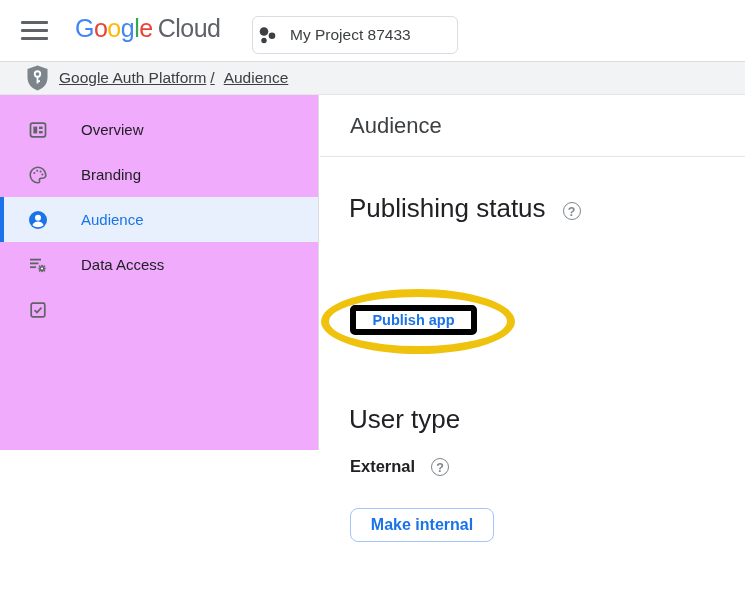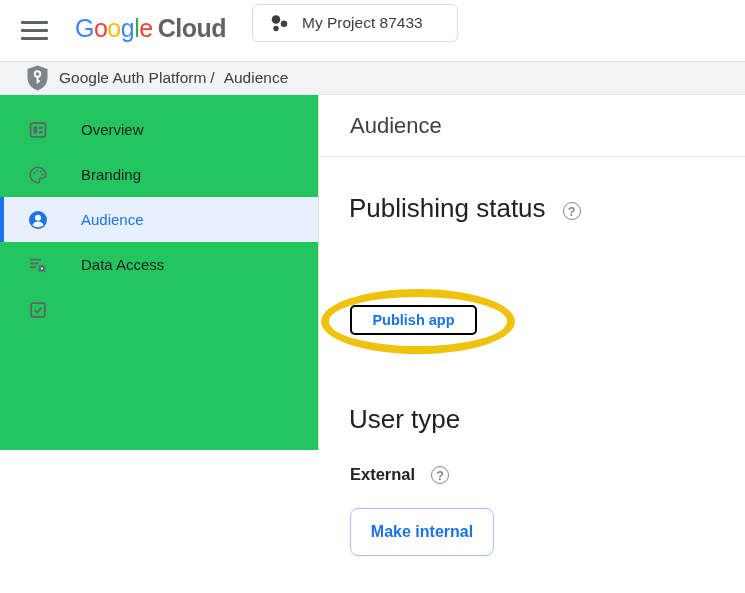--- a/index.html
+++ b/index.html
@@ -10,38 +10,38 @@
     color:#202124;
   }
   
   .topbar{position:absolute;left:0;top:0;width:745px;height:61px;background:#fff;}
   .hamburger{position:absolute;left:21px;top:21px;width:27px;height:19px;cursor:pointer;}
   .hamburger span{display:block;height:3.4px;background:#5f6368;border-radius:1px;margin-bottom:4.4px;}
   .logo{position:absolute;left:75px;top:14px;font-size:25px;letter-spacing:-0.5px;white-space:nowrap;}
   .logo .g-letters span{font-weight:500;}
   .gl0{color:#4285F4;} .gl1{color:#EA4335;} .gl2{color:#FBBC05;}
   .gl3{color:#4285F4;} .gl4{color:#34A853;} .gl5{color:#EA4335;}
-  .cloud-word{color:#5f6368;font-weight:700;margin-left:5px;margin-top:35px;}
+  .cloud-word{color:#5f6368;font-weight:400;margin-left:5px;margin-top:35px;}
   .project-btn{
-    position:absolute;left:252px;top:4px;width:206px;height:38px;
+    position:absolute;left:252px;top:16px;width:206px;height:38px;
     border:1px solid #dadce0;border-radius:6px;background:#fff;
-    display:flex;align-items:center;box-sizing:border-box;padding-left:16px;cursor:pointer;
+    display:flex;align-items:center;box-sizing:border-box;padding-left:4px;cursor:pointer;
   }
   .project-btn .label{font-size:15.5px;color:#3c4043;margin-left:12px;white-space:nowrap;}
   
   .crumbbar{
     position:absolute;left:0;top:61px;width:745px;height:34px;background:#f1f3f4;
     border-top:1px solid #dadce0;border-bottom:1px solid #e4e6e8;box-sizing:border-box;
     display:flex;align-items:center;padding-left:27px;
   }
-  .crumbbar .crumb-text{font-size:15.5px;color:#3c4043;margin-left:11px;}
+  .crumbbar .crumb-text{font-size:15.5px;color:#3c4043;margin-left:11px;text-decoration:underline;}
   .crumb-sep{color:#5f6368;margin:0 9px;}
   
   .sidebar{
-    position:absolute;left:0;top:95px;width:319px;height:355px;background:#22c55e;
+    position:absolute;left:0;top:95px;width:319px;height:355px;background:#f0abfc;
     border-right:1px solid #dadce0;box-sizing:border-box;padding-top:12px;
   }
   .side-item{
     position:relative;height:45px;display:flex;align-items:center;
     padding-left:28px;cursor:pointer;
   }
   .side-item .icon{width:20px;height:20px;flex:0 0 20px;display:flex;align-items:center;justify-content:center;}
   .side-item .lbl{margin-left:33px;font-size:15px;color:#202124;}
   .side-item.selected{background:#e8f0fe;}
   .side-item.selected::before{
@@ -53,29 +53,29 @@
   .section-heading{position:absolute;font-size:26px;color:#202124;display:flex;align-items:center;justify-content:flex-end;}
   #publishing-heading{left:349px;top:193px;}
   #usertype-heading{left:349px;top:404px;}
   .help-icon{
     display:inline-block;width:18px;height:18px;border:1.6px solid #80868b;border-radius:50%;
     color:#80868b;font-size:12.5px;font-weight:700;text-align:center;line-height:18px;
     box-sizing:border-box;margin-left:17px;cursor:pointer;flex:0 0 auto;
     position:relative;top:2px;
   }
   .status-label{position:absolute;left:350px;top:259px;font-size:15.5px;font-weight:700;color:#202124;margin-top:46px;}
-  .sub-label{position:absolute;left:350px;top:457px;font-size:16.5px;font-weight:700;color:#202124;display:flex;align-items:center;margin-top:8px;}
+  .sub-label{position:absolute;left:350px;top:457px;font-size:16.5px;font-weight:700;color:#202124;display:flex;align-items:center;}
   .sub-label .help-icon{margin-left:16px;top:0;}
   .gbtn{
     position:absolute;background:#fff;color:#1a73e8;font-weight:700;
     display:flex;align-items:center;justify-content:center;cursor:pointer;
     font-family:"Liberation Sans","DejaVu Sans",sans-serif;box-sizing:border-box;
   }
-  #publish-btn{left:350px;top:305px;width:127px;height:30px;border:2px solid #000000;border-radius:5px;font-size:14.5px;}
-  #makeinternal-btn{left:350px;top:508px;width:144px;height:48px;border:1.5px solid #a5c3f7;border-radius:8px;font-size:16px;}
+  #publish-btn{left:350px;top:305px;width:127px;height:30px;border:6px solid #000000;border-radius:5px;font-size:14.5px;}
+  #makeinternal-btn{left:350px;top:508px;width:144px;height:34px;border:1.5px solid #a5c3f7;border-radius:8px;font-size:16px;}
   .annotation-ellipse{
     position:absolute;left:321px;top:289px;width:194px;height:65px;
     border:8px solid #EFC20E;border-radius:50%;box-sizing:border-box;pointer-events:none;
   }
 </style>
 </head>
 <body>
 
 <div class="topbar">
   <div class="hamburger">

